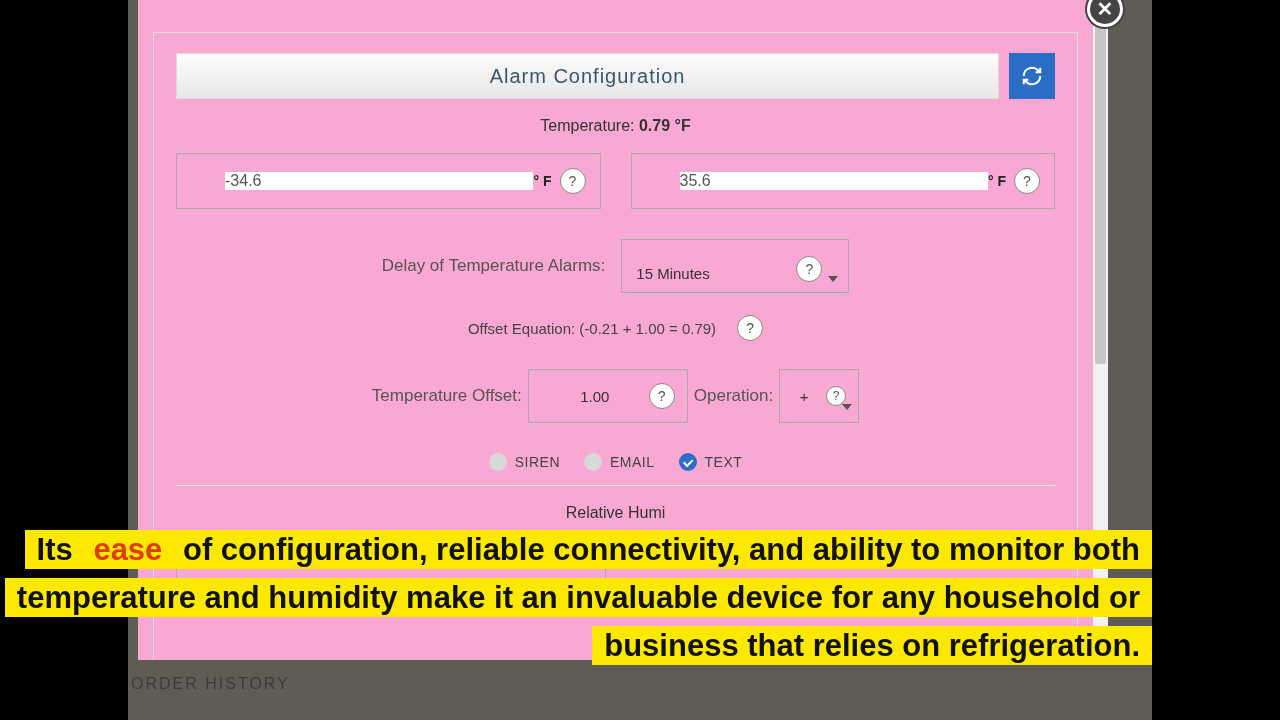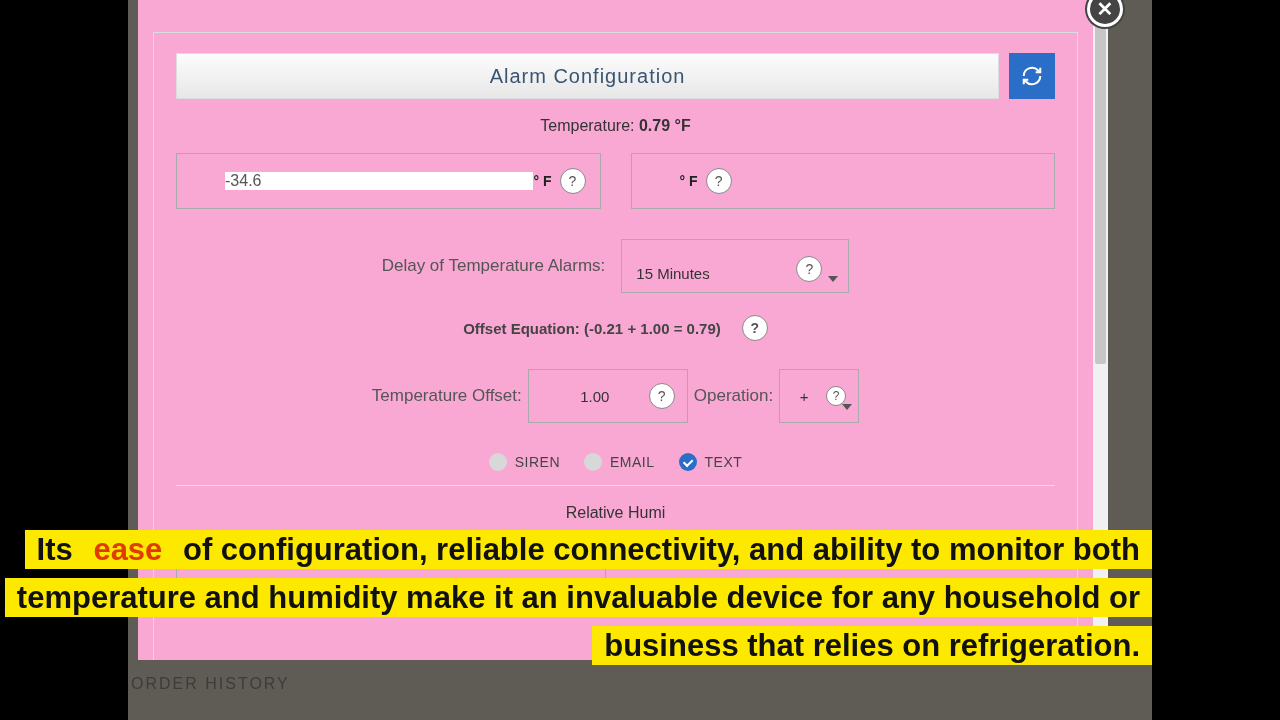--- a/index.html
+++ b/index.html
@@ -133,21 +133,20 @@
     border-left: 5px solid transparent;
     border-right: 5px solid transparent;
     border-top: 6px solid #555;
     margin-left: 6px;
   }
 
   .offset-eq {
     text-align: right; font-size: 15px; color: #444;
     display: flex; align-items: center; justify-content: center; gap: 21px;
     margin-bottom: 28px;
-    font-weight: bold;
   }
 
   .offset-row {
     display: flex; align-items: center; justify-content: center; gap: 6px;
     margin-bottom: 30px;
   }
   .offset-row .label { font-size: 17px; color: #555; }
   .small-box {
     border: 1px solid #aaa; height: 54px;
     display: flex; align-items: center; padding: 0 12px;
@@ -244,20 +243,21 @@
       <b>0.79 °F</b>
     </div>
 
     <div class="range-row">
       <div class="range-box">
         <input value="-34.6" style="">
         <span class="unit">° F</span>
         <span class="help">?</span>
       </div>
       <div class="range-box">
+        <input value="35.6" style="">
         <span class="unit">° F</span>
         <span class="help">?</span>
       </div>
     </div>
 
     <div class="delay-row">
       <div class="label">Delay of Temperature Alarms:</div>
       <div class="select-box">
         <span class="val">15 Minutes</span>
         <span class="help">?</span>

